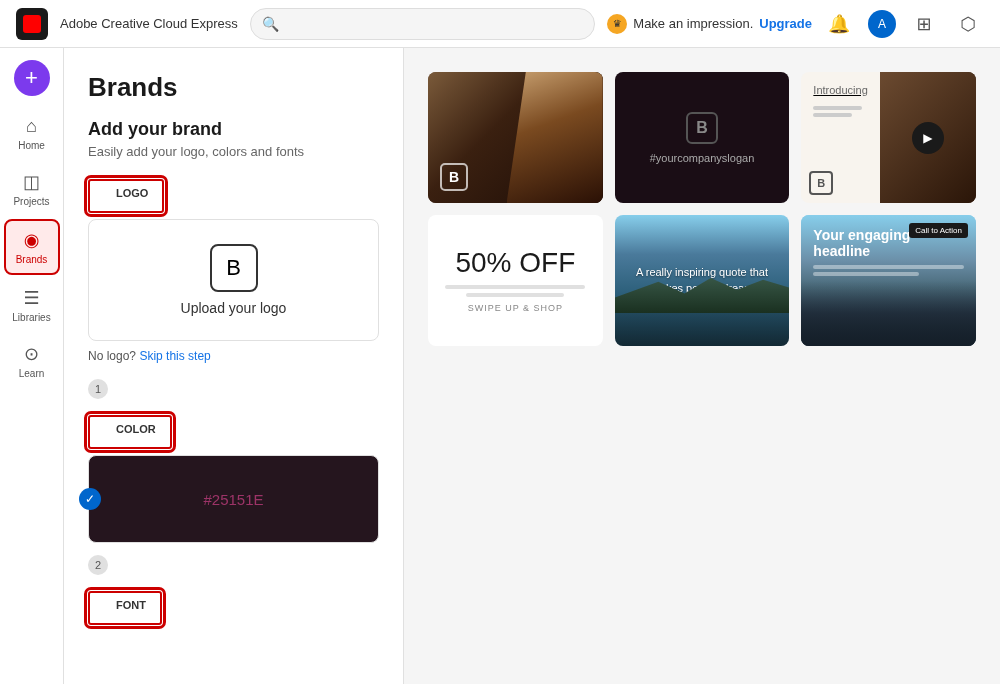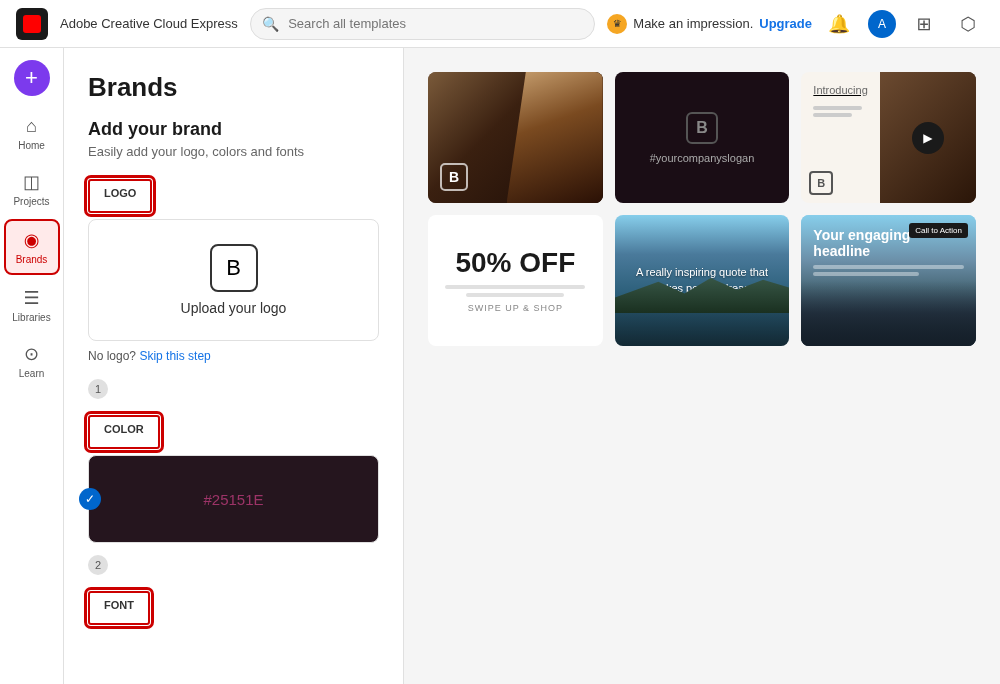--- a/index.html
+++ b/index.html
@@ -110,21 +110,21 @@
     }
     .section-subheading {
       font-size: 13px; color: #666; margin-bottom: 20px;
     }
 
     
     .step-section { margin-bottom: 16px; position: relative; }
     .step-label-box {
       display: inline-block; background: white; border: 2px solid #cc0000;
       color: #333; font-size: 11px; font-weight: 700; padding: 2px 8px;
-      border-radius: 3px; margin-bottom: 8px; position: relative; z-index: 5;
+      border-radius: 3px; margin-bottom: 8px; position: relative; z-index: 5; margin-left: 12px;
     }
     .step-number {
       width: 20px; height: 20px; border-radius: 50%; background: #e0e0e0;
       display: flex; align-items: center; justify-content: center;
       font-size: 11px; color: #555; position: absolute; left: -8px; bottom: -4px; z-index: 5;
     }
 
     
     .upload-box {
       border: 1px solid #e0e0e0; border-radius: 8px; padding: 24px;
@@ -217,21 +217,21 @@
     }
 
     
     .card-sale {
       background: #fff;
     }
     .card-sale-content {
       display: flex; flex-direction: column; align-items: center; justify-content: center;
       height: 100%; gap: 6px;
     }
-    .sale-pct { font-size: 28px; font-weight: 700; color: #1a1a1a; }
+    .sale-pct { font-size: 28px; font-weight: 400; color: #1a1a1a; }
     .sale-lines { width: 80%; display: flex; flex-direction: column; gap: 4px; align-items: center; }
     .sale-line { height: 4px; background: #e0e0e0; border-radius: 2px; width: 100%; }
     .sale-line.short { width: 70%; }
     .swipe-text { font-size: 9px; color: #888; letter-spacing: 1px; }
 
     
     .card-mountain {
       background: linear-gradient(180deg, #87CEEB 0%, #4a7a9b 30%, #2c5f7a 60%, #1a3a4a 100%);
     }
     .card-mountain-content {
@@ -266,21 +266,20 @@
 <body>
 
 <div class="top-nav">
   <div class="app-logo">
     <div class="app-logo-inner"></div>
   </div>
   <span class="app-title">Adobe Creative Cloud Express</span>
 
   <div class="search-bar">
     <span class="search-icon">🔍</span>
-    <input class="search-input" type="text" placeholder="Search all templates" style="">
   </div>
 
   <div class="nav-right">
     <div class="upgrade-badge">
       <div class="crown-icon">♛</div>
       <span>Make an impression.</span>
       <span class="upgrade-link">Upgrade</span>
     </div>
     <button class="nav-icon-btn">🔔</button>
     <div class="avatar">A</div>

